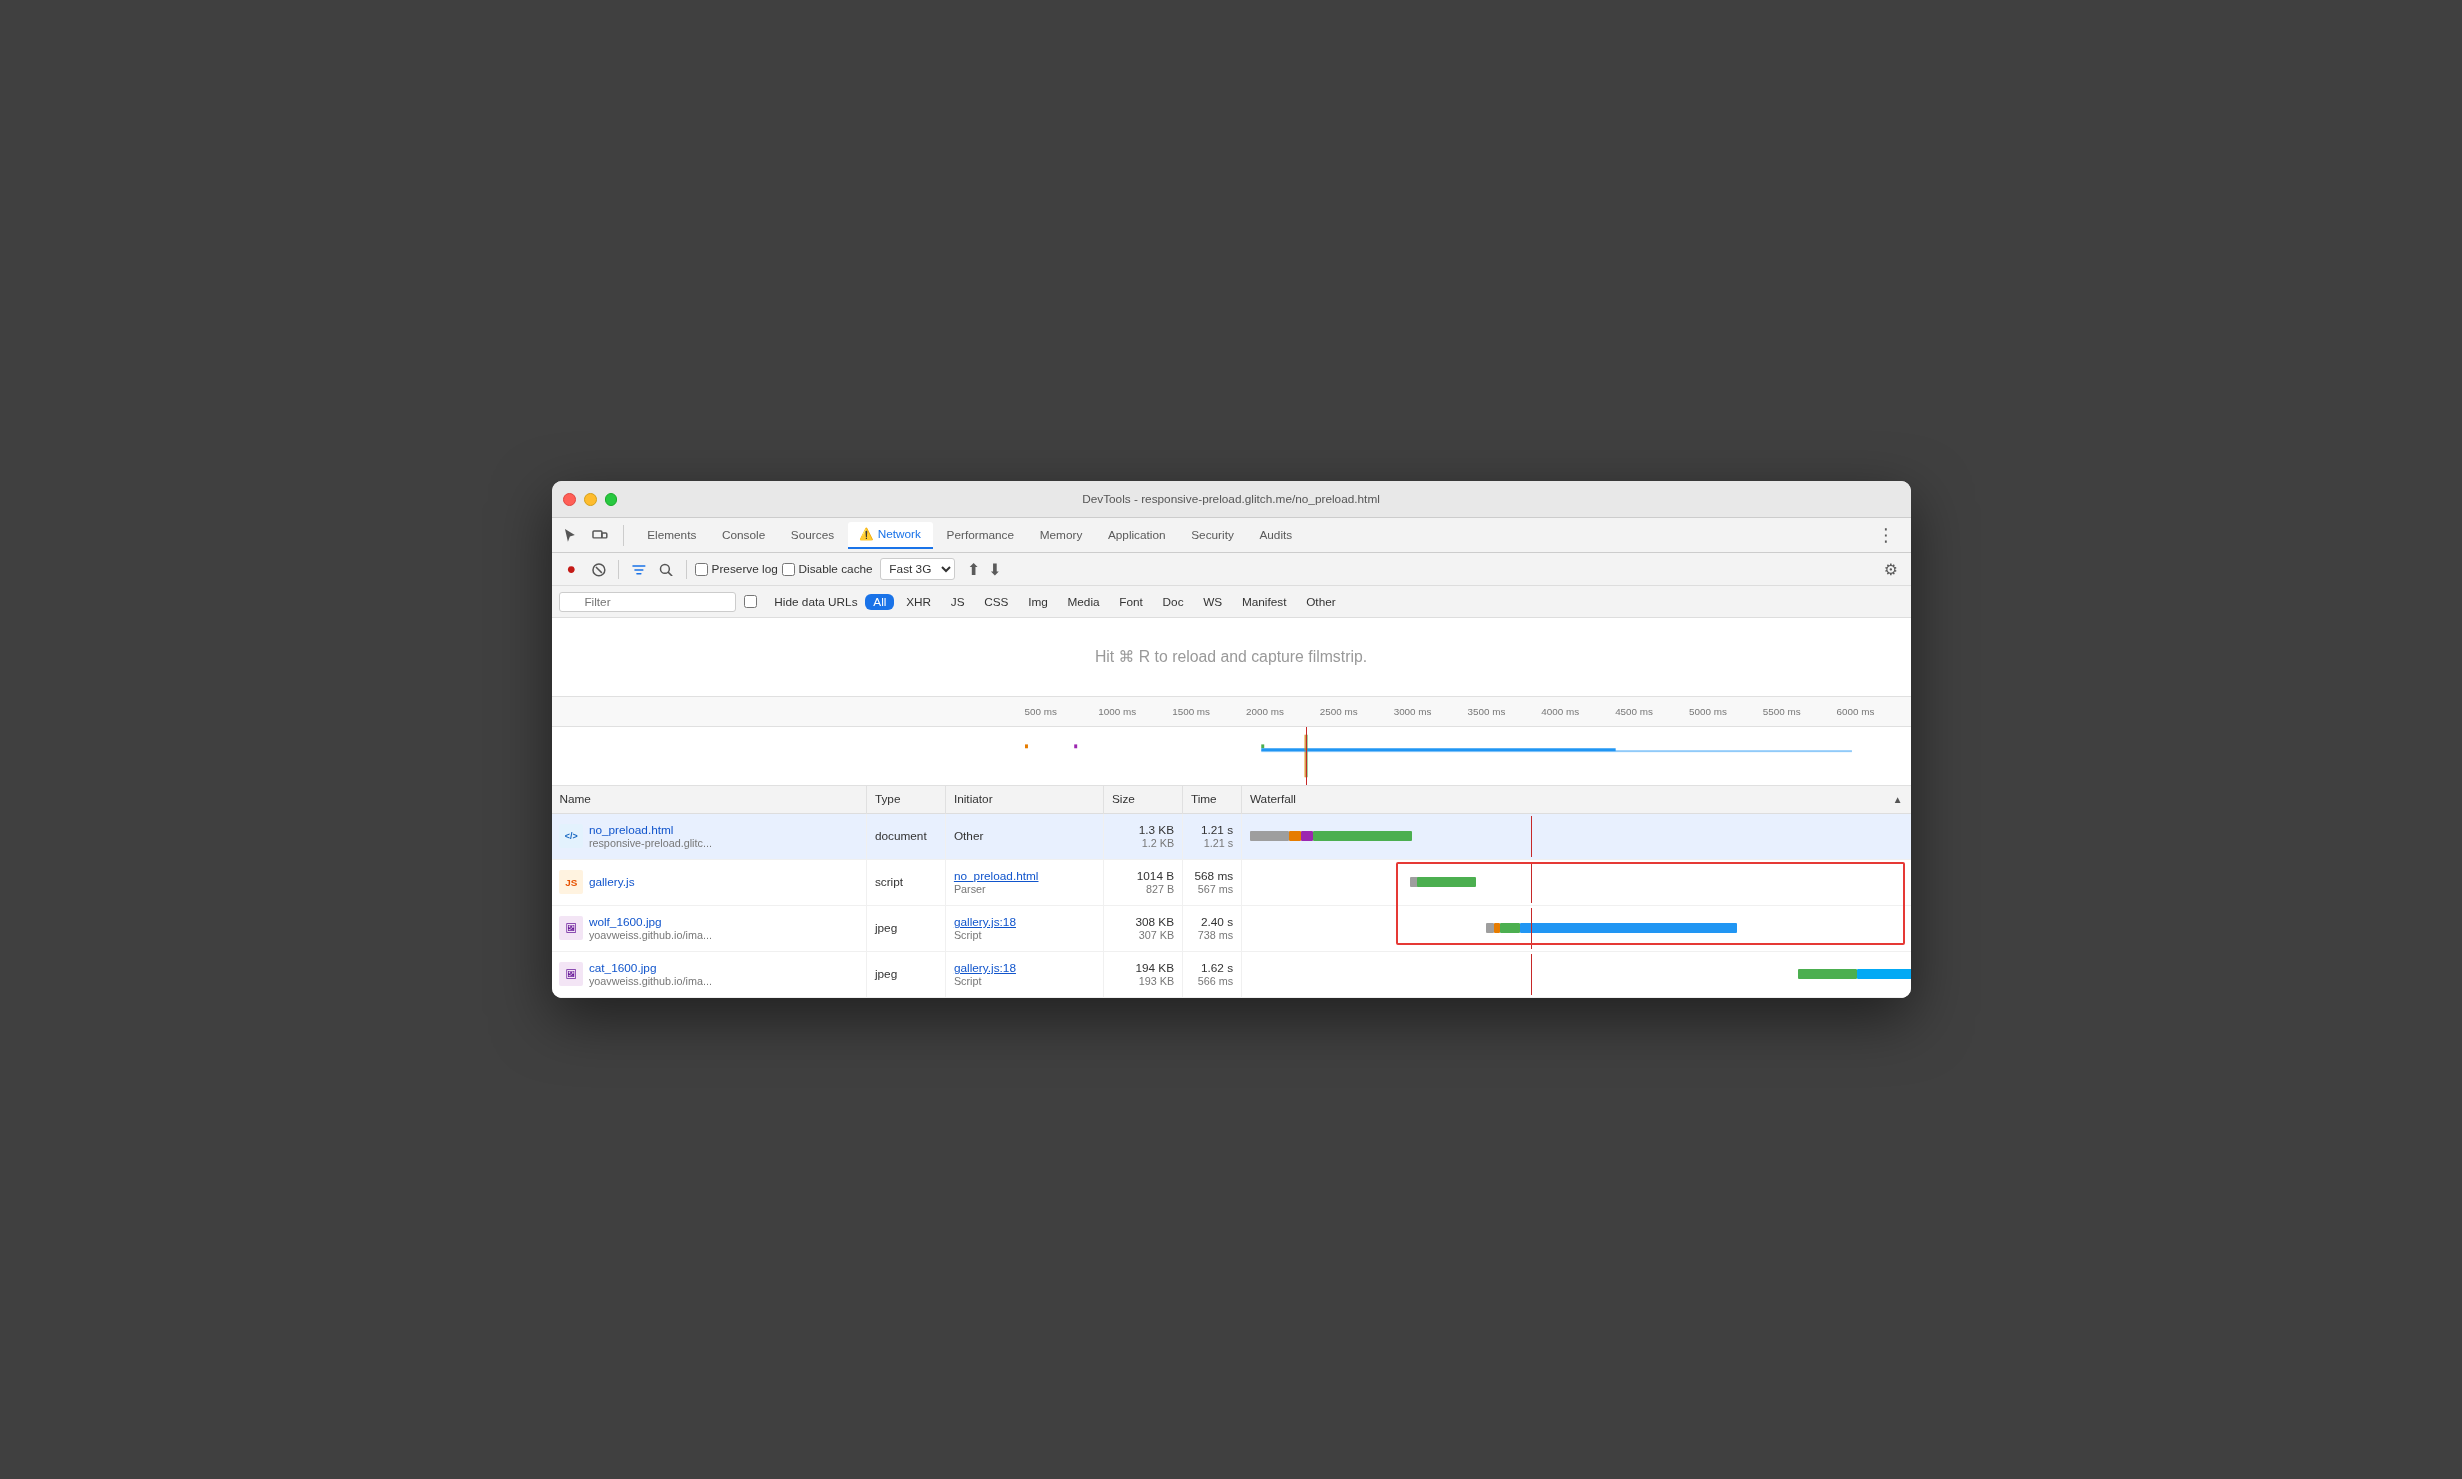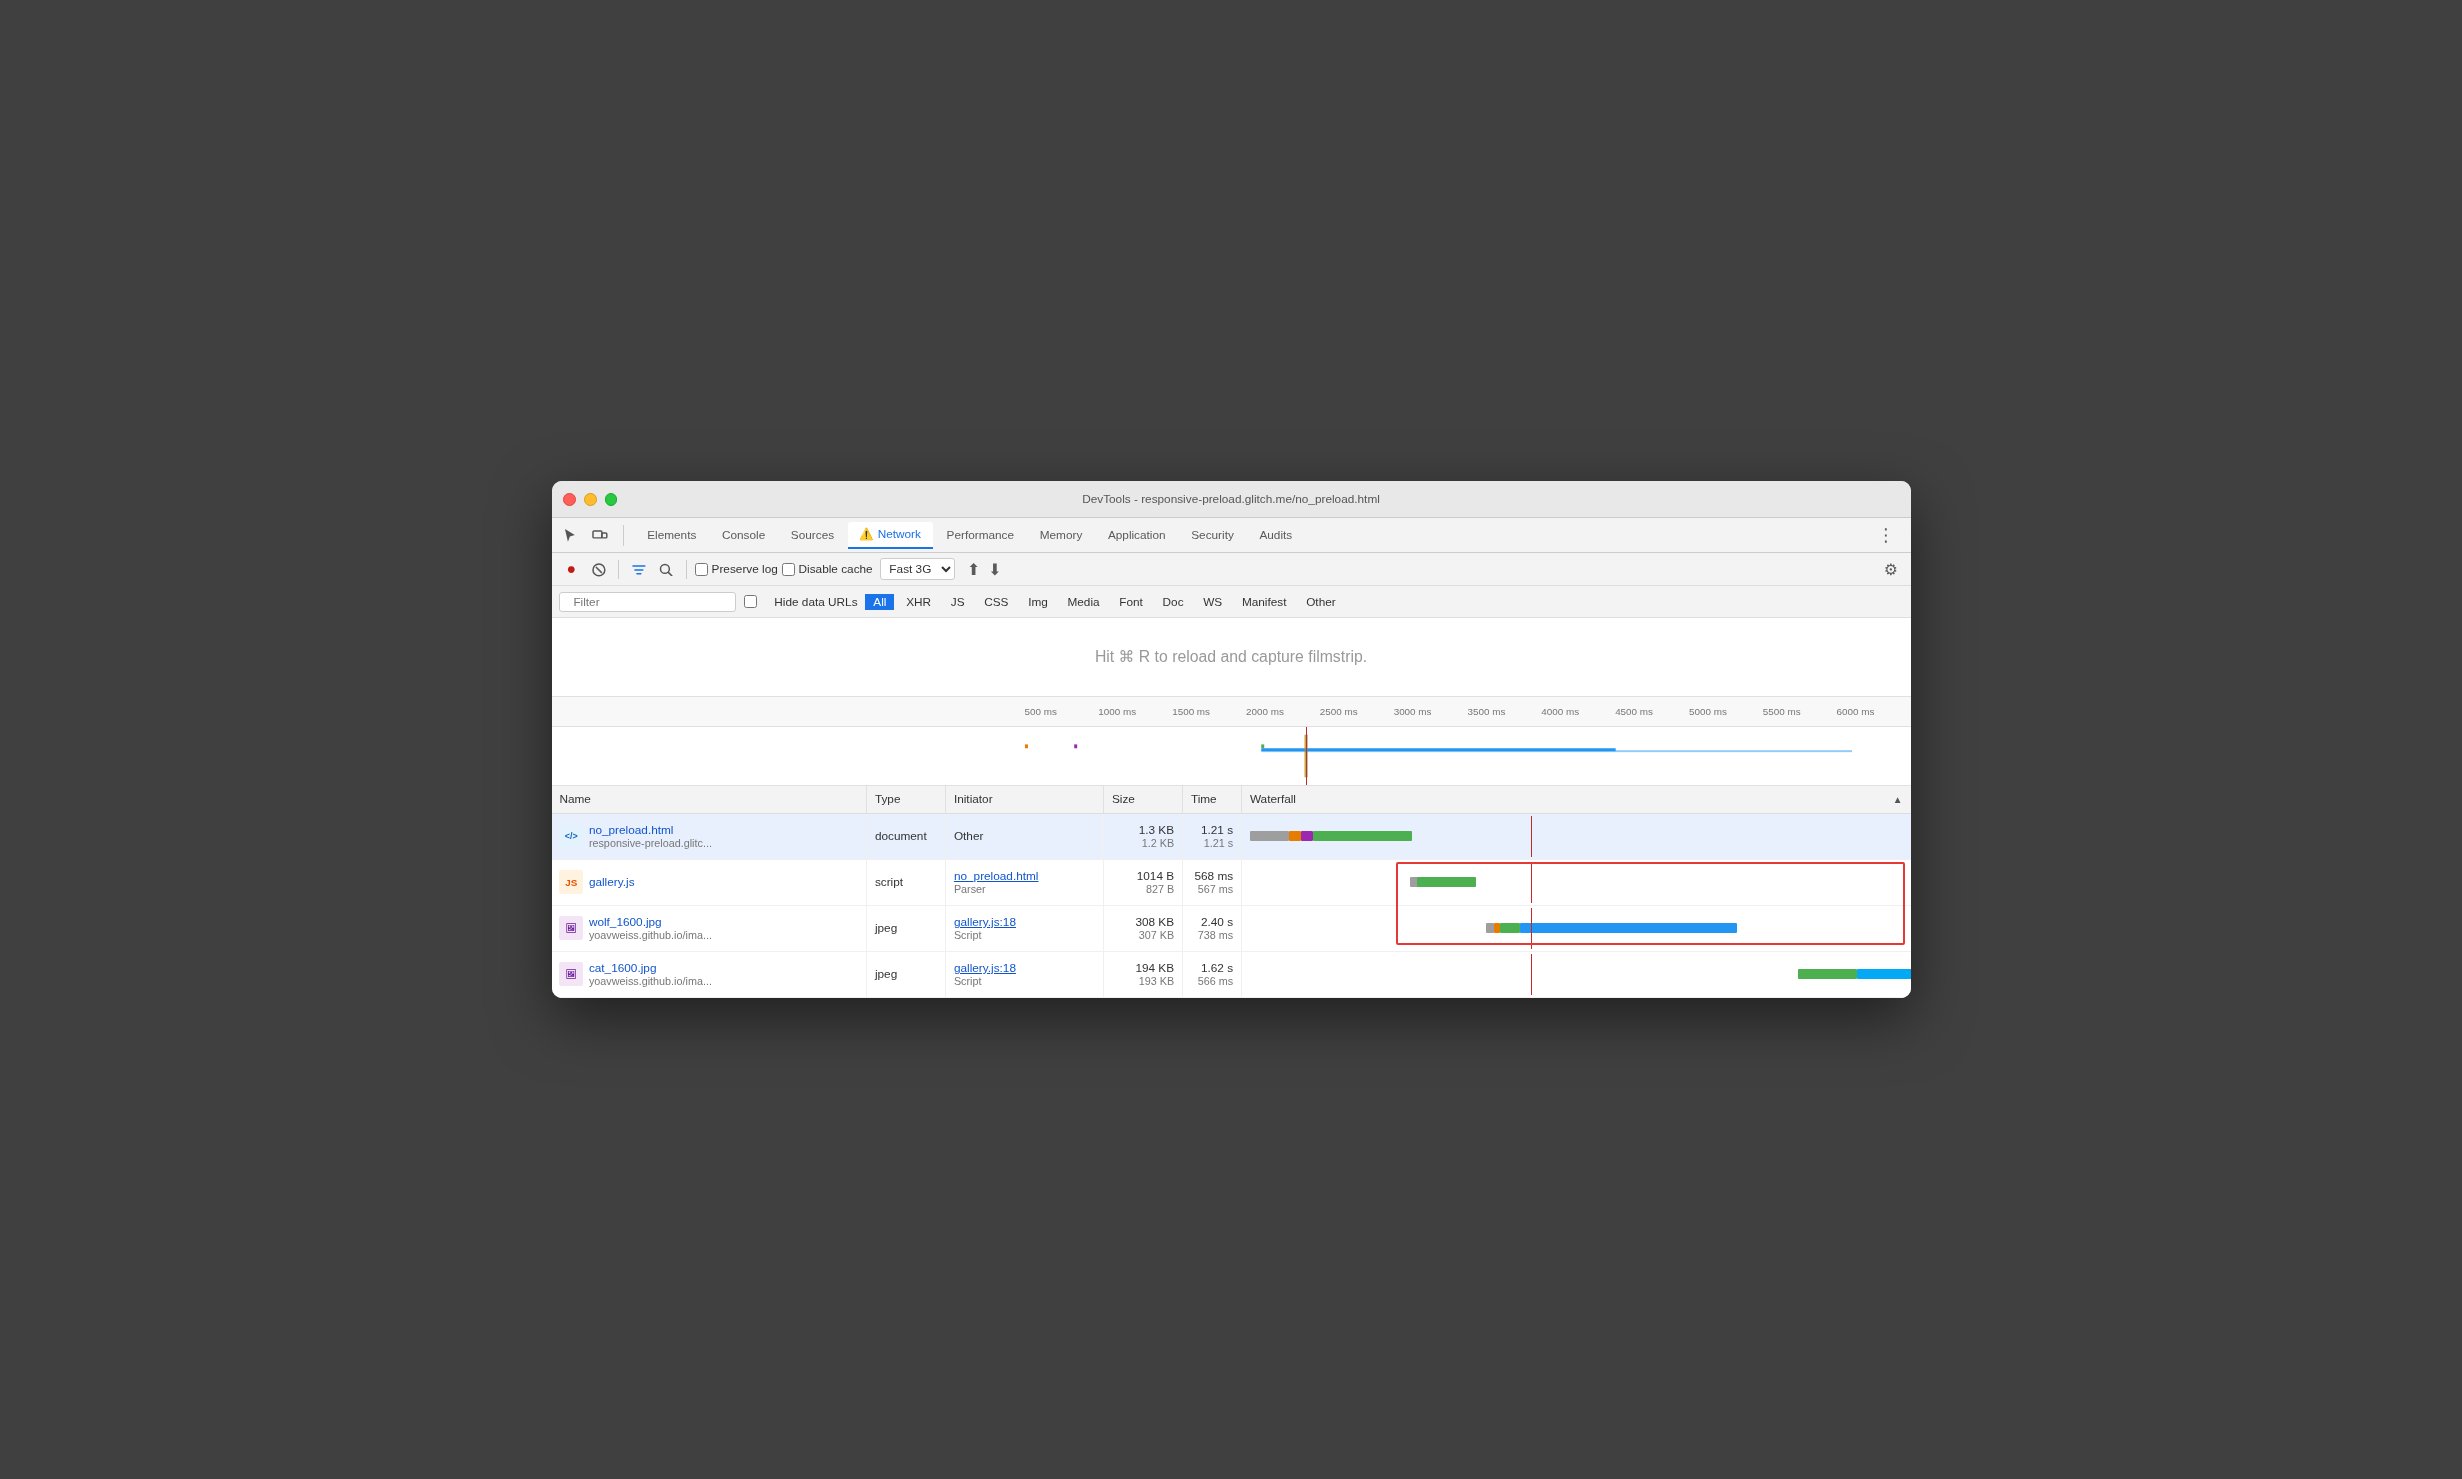--- a/index.html
+++ b/index.html
@@ -184,21 +184,21 @@
       align-items: center;
       background: #f3f3f3;
       border-bottom: 1px solid #ddd;
       height: 31.5px;
       padding: 0 7.9px;
       gap: 7.9px;
     }
     .filter-input {
       border: 1px solid #ccc;
       border-radius: 3px;
-      padding: 2px 13px;
+      padding: 2px 24px;
       font-size: 11.8px;
       width: 177px;
       color: #333;
       background: #fff;
     }
     .filter-checkbox {
       display: flex;
       align-items: center;
       gap: 17px;
       font-size: 11.8px;
@@ -212,21 +212,21 @@
     .filter-tag {
       padding: 1px 7.9px;
       font-size: 11.8px;
       cursor: pointer;
       border-radius: 3px;
       color: #333;
     }
     .filter-tag.active {
       background: #1a73e8;
       color: #fff;
-      border-radius: 0;
+      border-radius: 6px;
     }
     
     .filmstrip-area {
       background: #fff;
       height: 79px;
       display: flex;
       align-items: center;
       justify-content: center;
       border-bottom: 1px solid #e0e0e0;
     }

